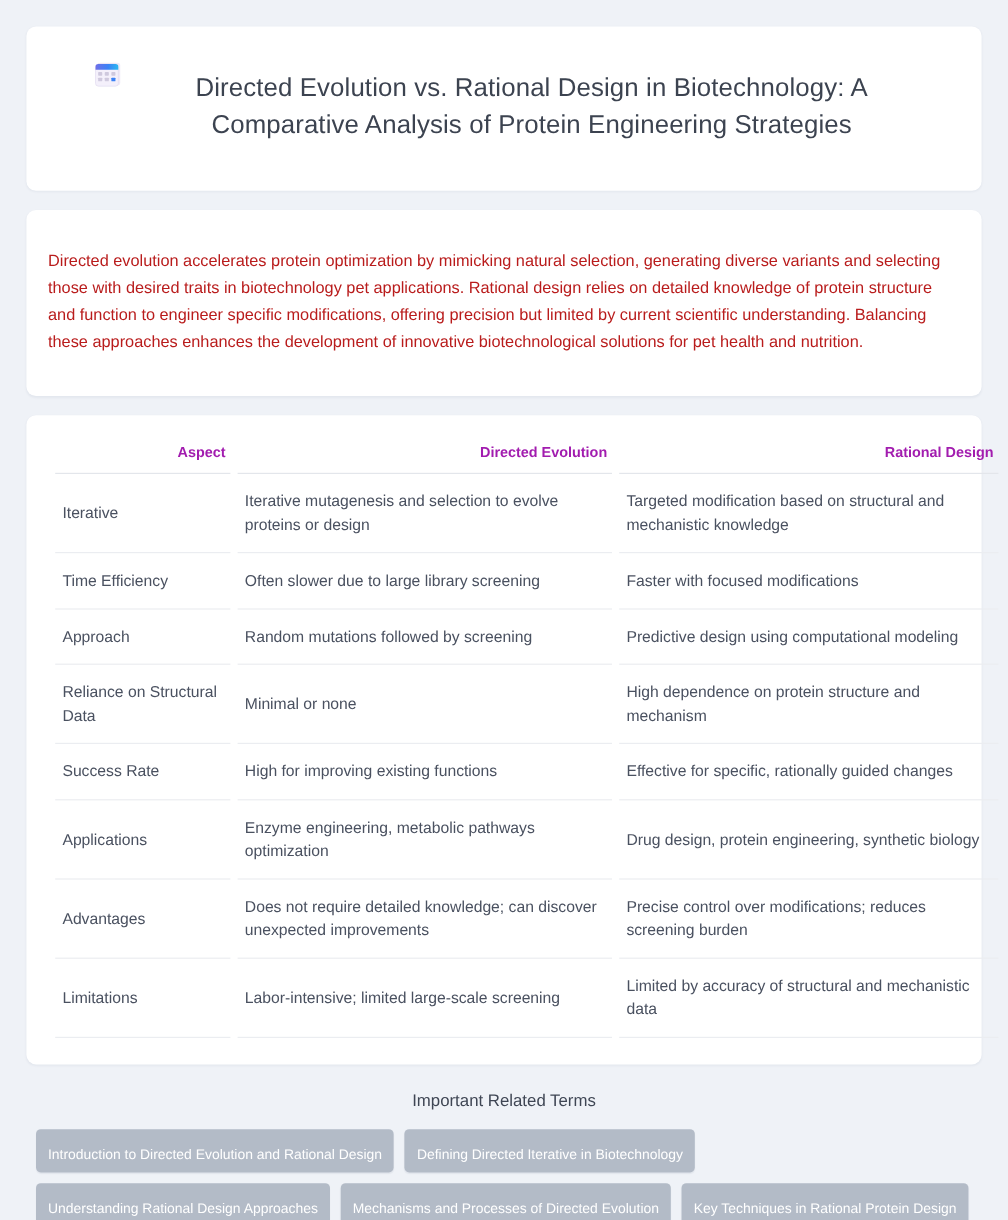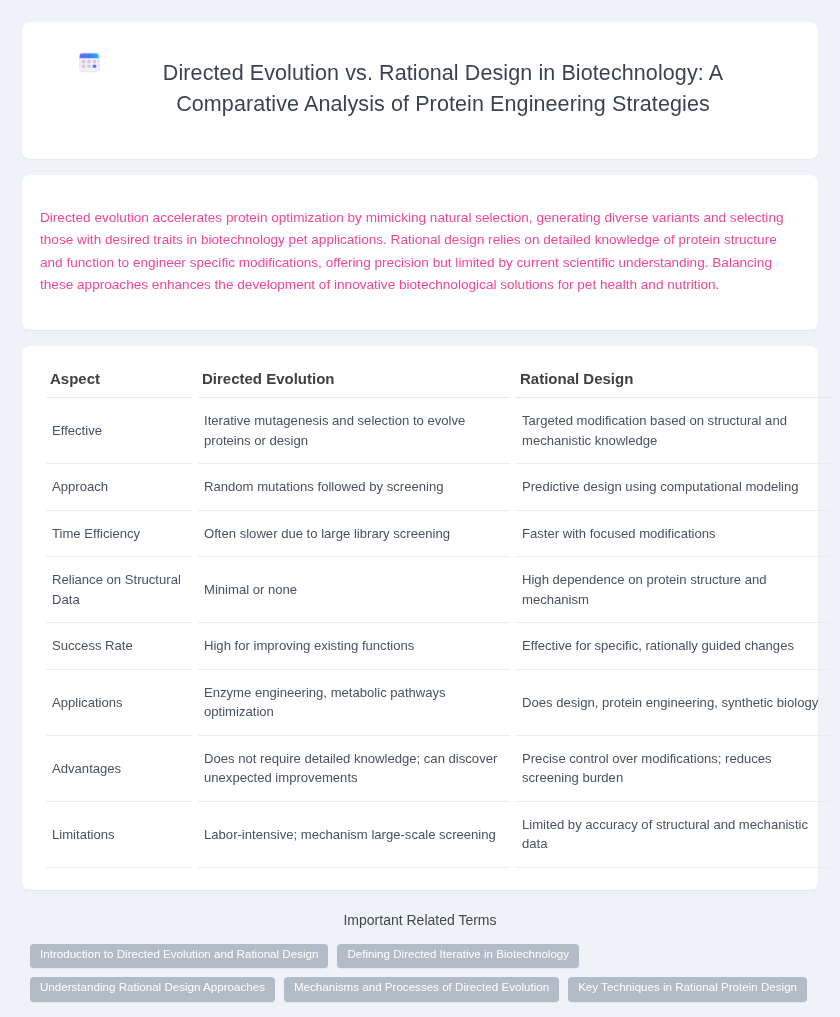--- a/index.html
+++ b/index.html
@@ -58,42 +58,42 @@
   }
 
   
   .summary-card {
     padding: 20px 18px 20px 18px;
     margin-bottom: 16px;
   }
   .summary-text {
     font-size: 13.6px;
     line-height: 22.5px;
-    color: #ec4899;
+    color: #b91c1c;
     text-align: left;
     margin-top: 12px;
   }
 
   
   .table-card {
     padding: 18px 18px 22px 18px;
     margin-bottom: 18px;
   }
   table.cmp {
     width: 100%;
     border-collapse: separate;
     border-spacing: 6px 0;
     table-layout: fixed;
   }
   table.cmp th {
-    font-size: 15px;
+    font-size: 12px;
     font-weight: bold;
-    color: #404040;
+    color: #a21caf;
     padding: 6px 4px 10px 4px;
-    text-align: left;
+    text-align: right;
     border-bottom: 1px solid #e3e6eb;
     vertical-align: bottom;
   }
   table.cmp td {
     font-size: 13.1px;
     line-height: 19.5px;
     color: #4a5160;
     padding: 13px 6px 13px 6px;
     border-bottom: 1px solid #ebedf1;
     vertical-align: middle;
@@ -120,21 +120,21 @@
     display: flex;
     flex-wrap: wrap;
     gap: 9px 9px;
     align-content: flex-start;
   }
   .term-tag {
     background: #b3bbc7;
     color: #ffffff;
     font-size: 11.6px;
     line-height: 1;
-    padding: 4px 10px 9px 10px;
+    padding: 16px 10px 9px 10px;
     border-radius: 4px;
     white-space: nowrap;
     box-shadow: 0 1px 1px rgba(24,39,75,.06);
   }
 </style>
 </head>
 <body>
 
 <div class="page">
 
@@ -177,57 +177,57 @@
       </colgroup>
       <thead>
         <tr>
           <th>Aspect</th>
           <th>Directed Evolution</th>
           <th>Rational Design</th>
         </tr>
       </thead>
       <tbody>
         <tr>
-          <td class="aspect-cell">Effective</td>
+          <td class="aspect-cell">Iterative</td>
           <td>Iterative mutagenesis and selection to evolve proteins or design</td>
           <td>Targeted modification based on structural and mechanistic knowledge</td>
+        </tr>
+        <tr>
+          <td class="aspect-cell">Time Efficiency</td>
+          <td>Often slower due to large library screening</td>
+          <td>Faster with focused modifications</td>
         </tr>
         <tr>
           <td class="aspect-cell">Approach</td>
           <td>Random mutations followed by screening</td>
           <td>Predictive design using computational modeling</td>
         </tr>
         <tr>
-          <td class="aspect-cell">Time Efficiency</td>
-          <td>Often slower due to large library screening</td>
-          <td>Faster with focused modifications</td>
-        </tr>
-        <tr>
           <td class="aspect-cell">Reliance on Structural Data</td>
           <td>Minimal or none</td>
           <td>High dependence on protein structure and mechanism</td>
         </tr>
         <tr>
           <td class="aspect-cell">Success Rate</td>
           <td>High for improving existing functions</td>
           <td>Effective for specific, rationally guided changes</td>
         </tr>
         <tr>
           <td class="aspect-cell">Applications</td>
           <td>Enzyme engineering, metabolic pathways optimization</td>
-          <td>Does design, protein engineering, synthetic biology</td>
+          <td>Drug design, protein engineering, synthetic biology</td>
         </tr>
         <tr>
           <td class="aspect-cell">Advantages</td>
           <td>Does not require detailed knowledge; can discover unexpected improvements</td>
           <td>Precise control over modifications; reduces screening burden</td>
         </tr>
         <tr>
           <td class="aspect-cell">Limitations</td>
-          <td>Labor-intensive; mechanism large-scale screening</td>
+          <td>Labor-intensive; limited large-scale screening</td>
           <td>Limited by accuracy of structural and mechanistic data</td>
         </tr>
       </tbody>
     </table>
   </div>
 
   <div class="terms-section">
     <div class="terms-heading">Important Related Terms</div>
     <div class="terms-wrap">
       <span class="term-tag">Introduction to Directed Evolution and Rational Design</span>

